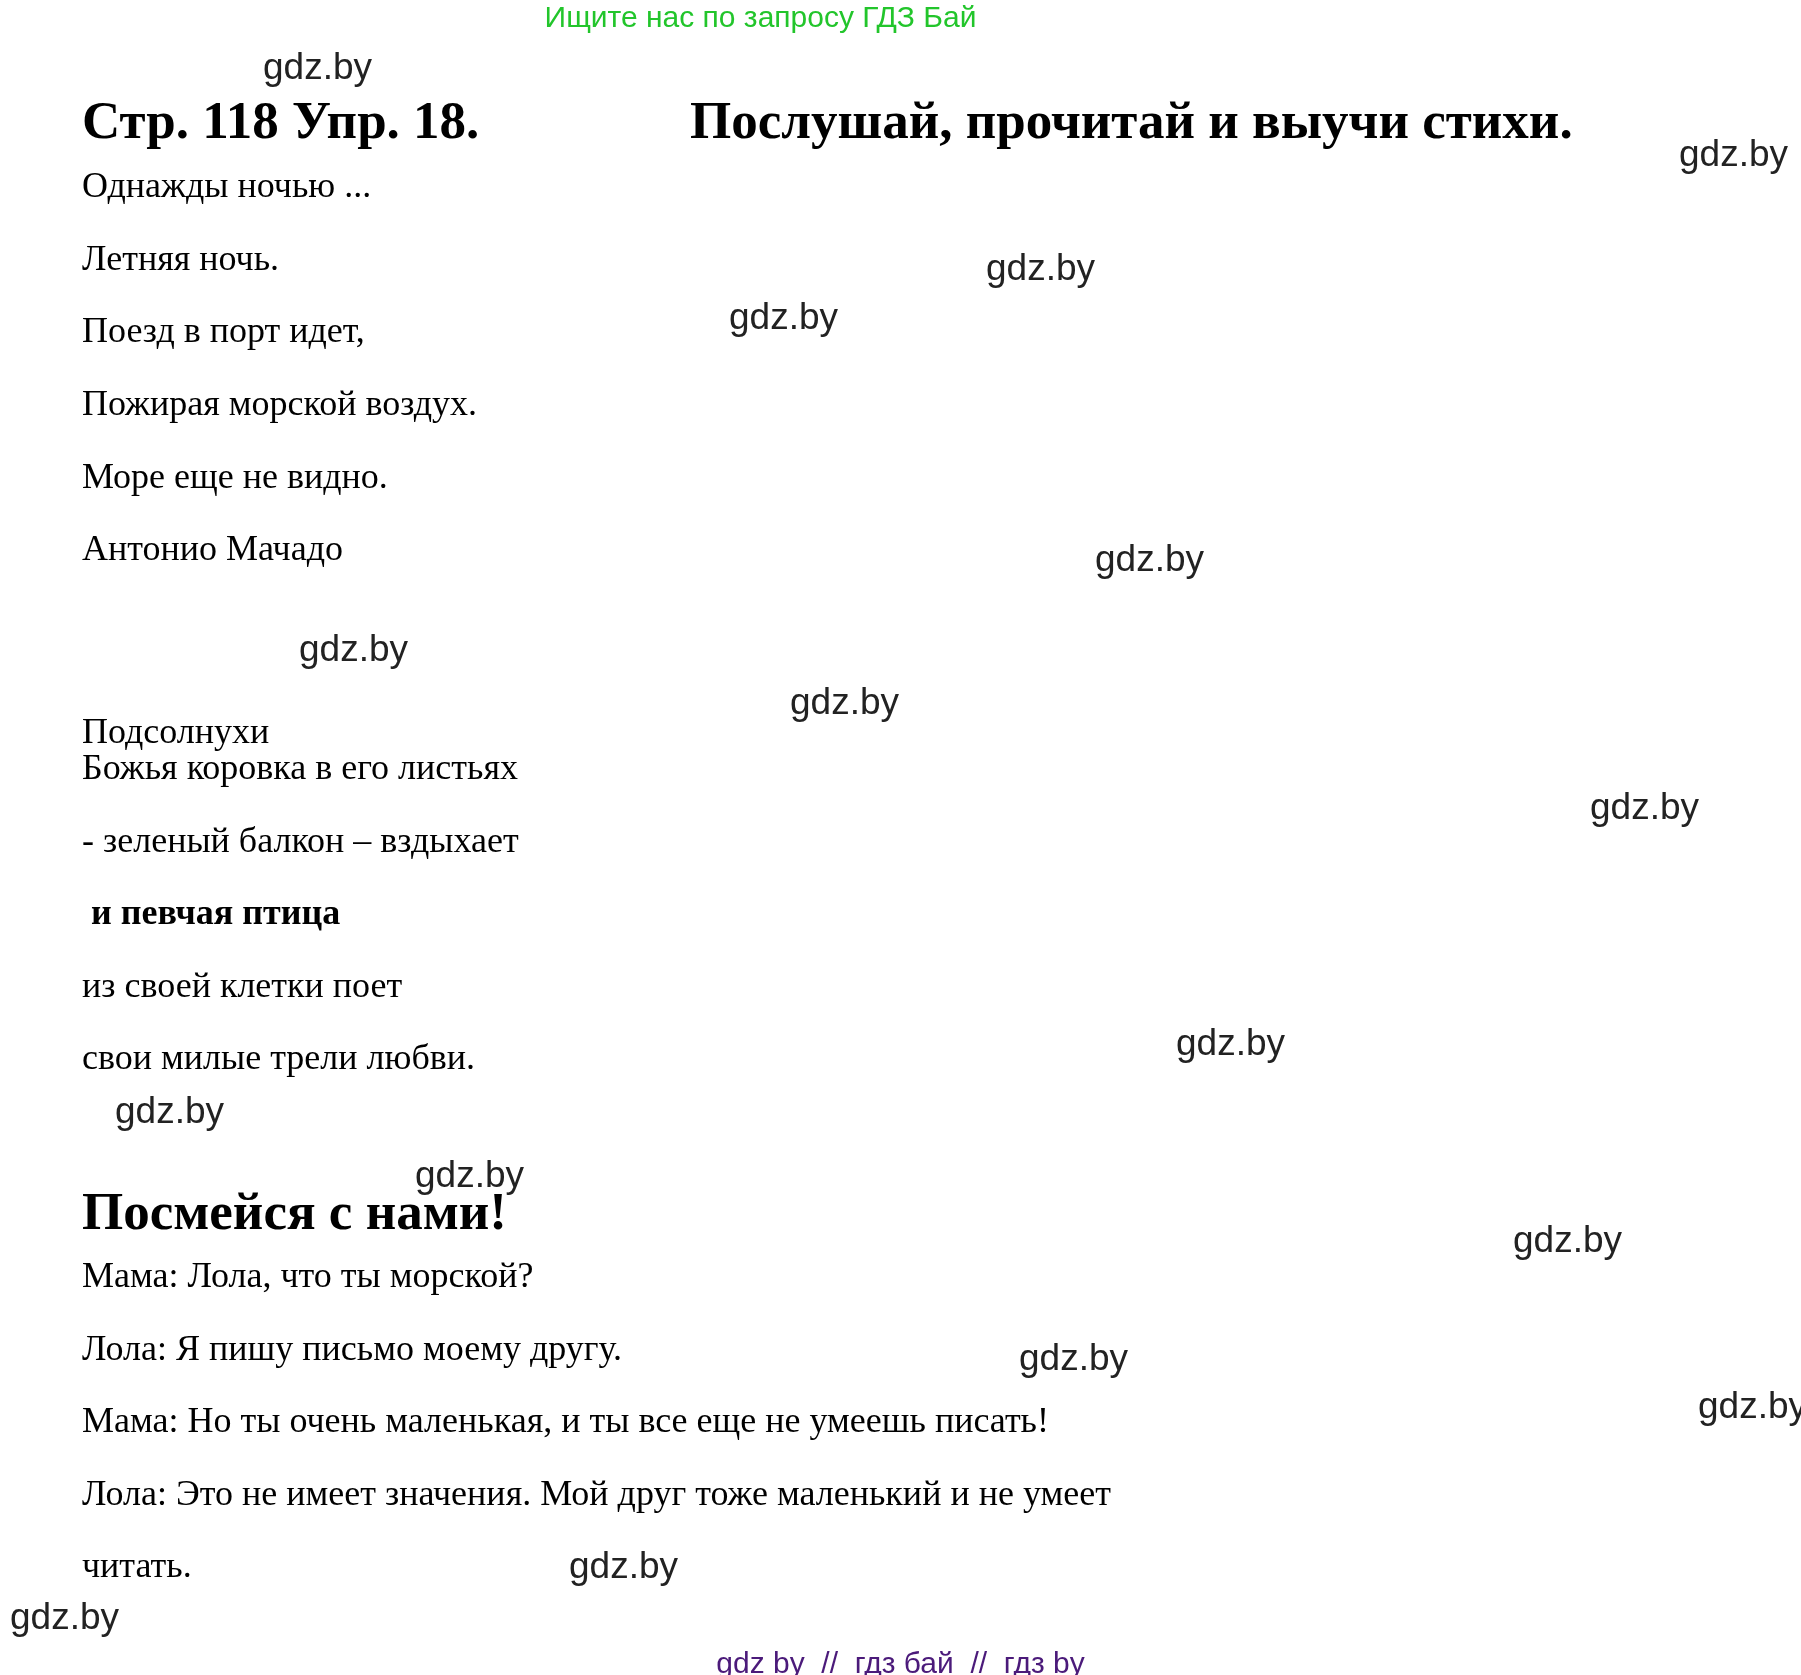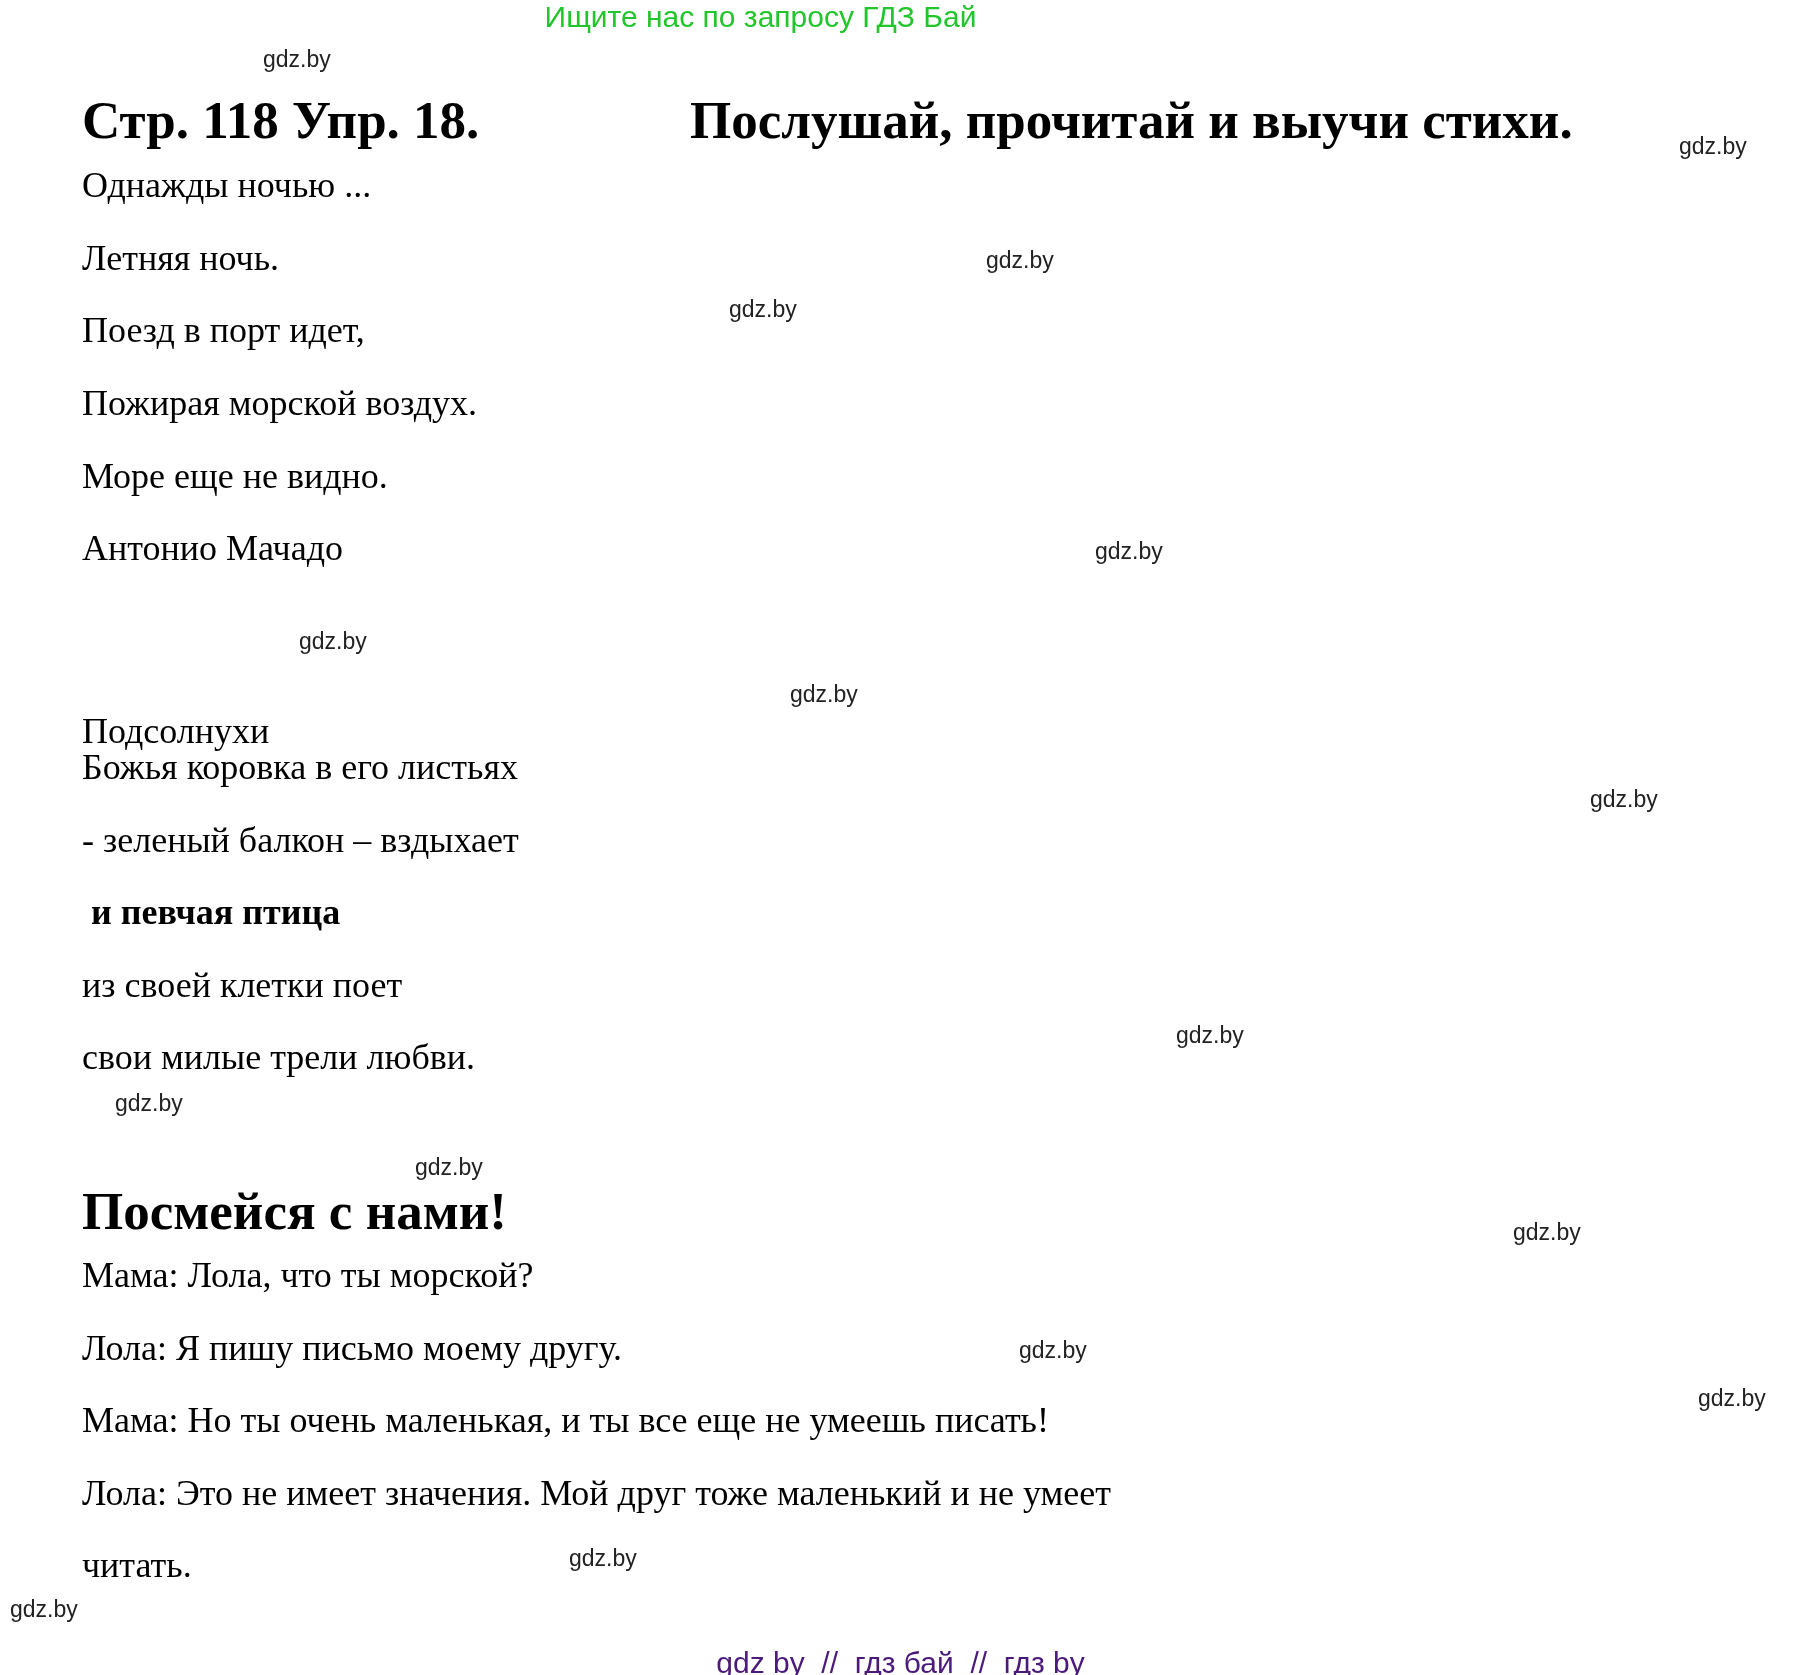--- a/index.html
+++ b/index.html
@@ -1,19 +1,19 @@
 <!DOCTYPE html>
 <html><head>
 <meta charset="utf-8">
 <style>
   html, body { margin:0; padding:0; background:#ffffff; }
   body { width:1801px; height:1675px; position:relative; overflow:hidden; }
   .abs { position:absolute; white-space:nowrap; }
   .top-banner { font-family:"Liberation Sans", sans-serif; font-size:30px; color:#22c52b; top:0px; left:0; width:1433px; text-align:center;margin-left:44px; }
-  .wm { font-family:"Liberation Sans", sans-serif; font-size:23px; color:#222; }
+  .wm { font-family:"Liberation Sans", sans-serif; font-size:37px; color:#222; }
   .heading { font-family:"Liberation Serif", serif; font-weight:bold; font-size:53px; color:#000;text-align:right; }
   .line { font-family:"Liberation Serif", serif; font-size:36px; color:#000; left:82px; }
   .footer { font-family:"Liberation Sans", sans-serif; font-size:30px; color:#4b1a7a; top:1646px; left:0; width:1801px; text-align:center; }
 </style>
 </head>
 <body>
 
 <div class="abs top-banner">Ищите нас по запросу ГДЗ Бай</div>
 
 <div class="abs wm" style="left:263px;top:46px;">gdz.by</div>

